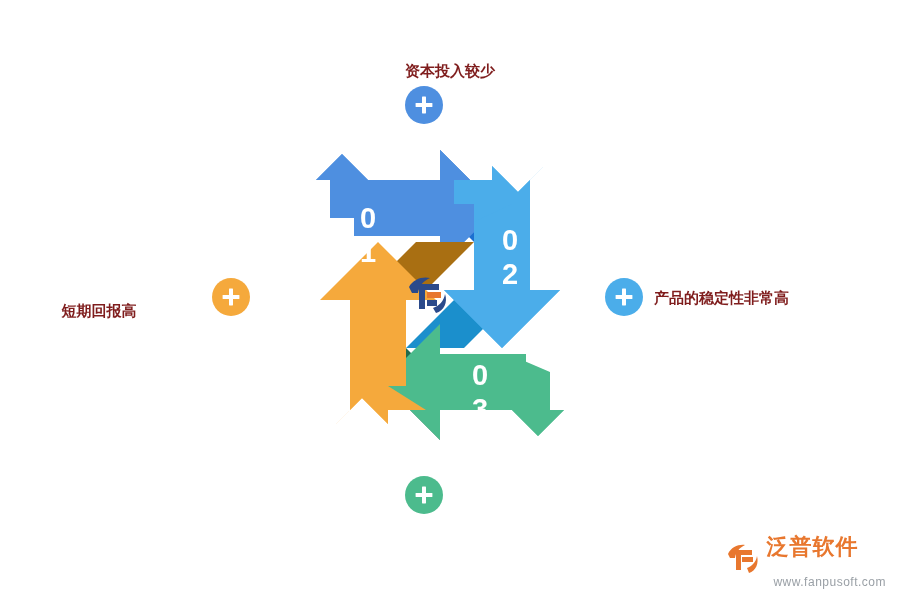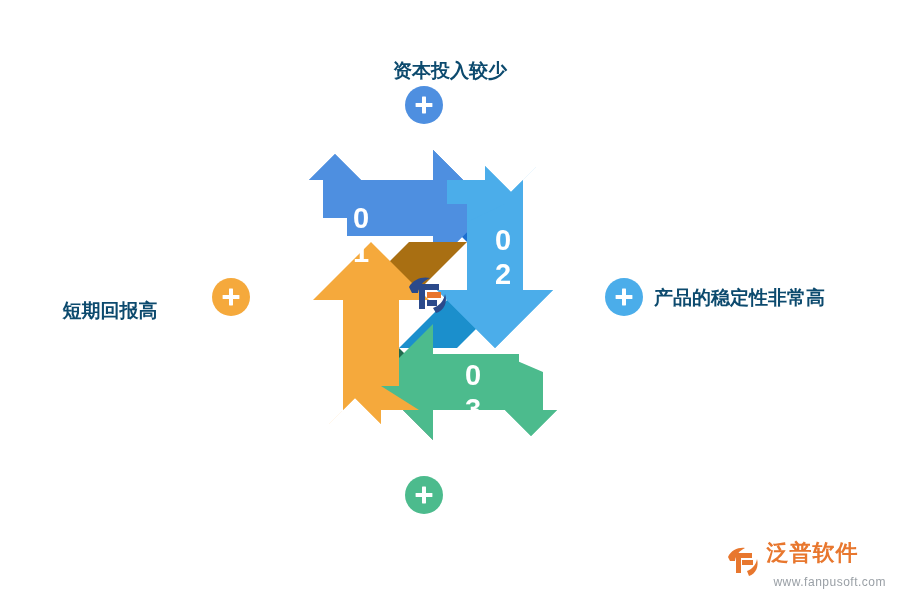--- a/index.html
+++ b/index.html
@@ -16,23 +16,23 @@
   }
   #stage {
     position: relative;
     width: 900px;
     height: 600px;
   }
 
   
   .label {
     position: absolute;
-    color: #0c4a6e;
+    color: #7f1d1d;
     font-weight: bold;
-    font-size: 19px;
+    font-size: 15px;
     line-height: 26px;
     white-space: pre-line;
   }
   .label-top {
     top: 58px;
     left: 0;
     width: 900px;
     text-align: center;
   }
   .label-bottom {
@@ -46,21 +46,20 @@
     left: 654px;
     text-align: left;
     font-family: Liberation Serif, serif;
   }
   .label-left {
     top: 285px;
     left: 0;
     width: 198px;
     text-align: center;
     transform: translateY(-13px);
-    padding-left: 11px;
   }
   .label-left-inner { display: block; }
 
   
   .plus {
     position: absolute;
     width: 38px;
     height: 38px;
     border-radius: 50%;
     display: flex;
@@ -70,21 +69,21 @@
   .plus svg { display: block; }
 
   .plus-top    { top: 86px;  left: 405px; background: #4e8fe0; }
   .plus-right  { top: 278px; left: 605px; background: #4badea; }
   .plus-bottom { top: 476px; left: 405px; background: #4cbb8d; }
   .plus-left   { top: 278px; left: 212px; background: #f5a93c; }
 
   
   #wheel {
     position: absolute;
-    left: 283px;
+    left: 290px;
     top: 140px;
     width: 300px;
     height: 310px;
   }
   #wheel svg { display: block; }
 
   .arrow-num {
     font-family: "Liberation Sans", sans-serif;
     font-weight: bold;
     fill: #ffffff;
@@ -116,21 +115,21 @@
   #watermark .wm-title {
     font-size: 22px;
     font-weight: bold;
     color: #e8772e;
     letter-spacing: 1px;
   }
   #watermark .wm-url {
     font-size: 12px;
     color: #9aa0a6;
     letter-spacing: 0.5px;
-    margin-top: 12px;
+    margin-top: 18px;
     padding-left: 7px;
   }
 </style>
 </head>
 <body>
 
 <div id="stage">
 
   <div class="label label-top">资本投入较少</div>
 

